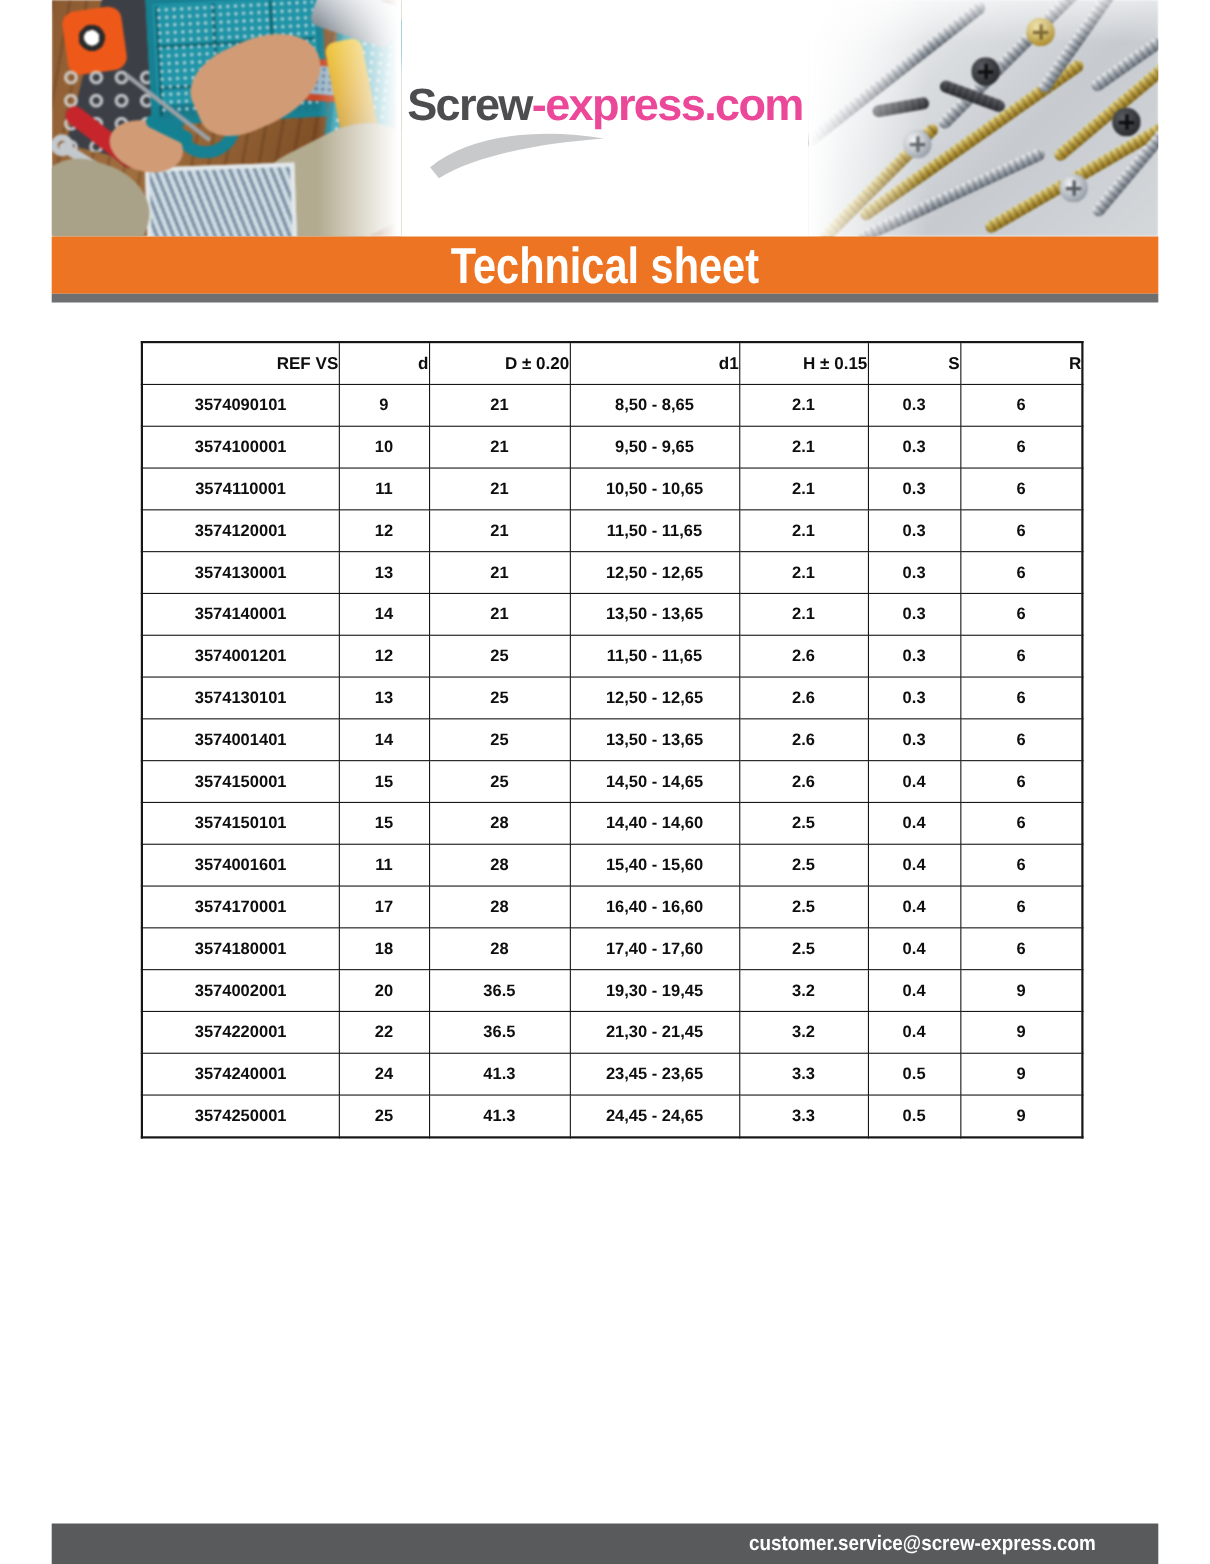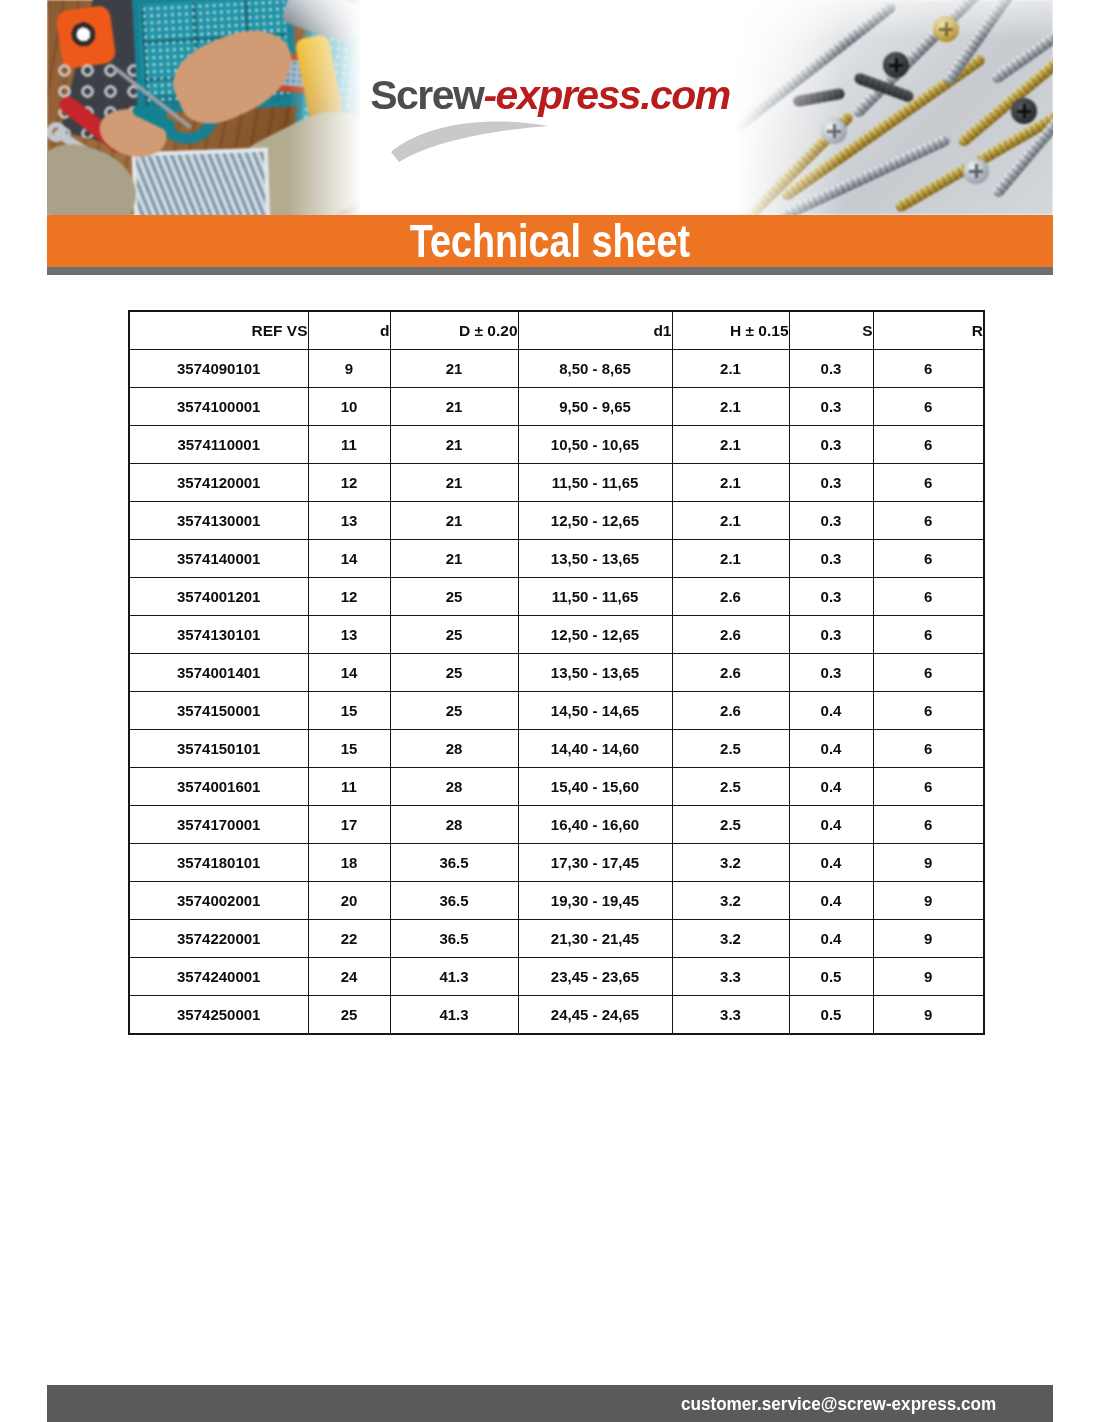--- a/index.html
+++ b/index.html
@@ -98,21 +98,21 @@
       radial-gradient(circle at 38% 35%, #ecdf9a, #b3953d 65%, #8a6f24); }
   #photo-right .fade { position:absolute; inset:0; pointer-events:none;
     background:linear-gradient(90deg, #ffffff 0%, rgba(255,255,255,.65) 10%, rgba(255,255,255,0) 34%),
                linear-gradient(180deg, rgba(255,255,255,.55) 0%, rgba(255,255,255,0) 18%); }
 
   
   #logo-block { position:absolute; left:365px; top:0; width:370px; height:215px; }
   .logo-text { position:absolute; left:0; right:0; top:72px; text-align:center;
     font-size:41px; font-weight:bold; letter-spacing:-1.5px; white-space:nowrap; }
   .logo-screw { color:#4d4d4f; }
-  .logo-express { color:#b91c1c; font-style:italic; }
+  .logo-express { color:#ec4899; }
   .logo-swoosh { position:absolute; left:22px; top:116px; }
 
   
   #banner { position:absolute; left:47px; top:215px; width:1006px; height:52px;
     background:#ed7423; display:flex; align-items:center; justify-content:center; }
   .banner-title { color:#ffffff; font-weight:bold; font-size:46px; line-height:1;
     transform:scaleX(.82); letter-spacing:0; }
   #banner-strip { position:absolute; left:47px; top:267px; width:1006px; height:8px; background:#6e6f71; }
 
   
@@ -327,27 +327,27 @@
       <tr>
         <td>3574170001</td>
         <td>17</td>
         <td>28</td>
         <td>16,40 - 16,60</td>
         <td>2.5</td>
         <td>0.4</td>
         <td>6</td>
       </tr>
       <tr>
-        <td>3574180101</td>
+        <td>3574180001</td>
         <td>18</td>
-        <td>36.5</td>
-        <td>17,30 - 17,45</td>
-        <td>3.2</td>
-        <td>0.4</td>
-        <td>9</td>
+        <td>28</td>
+        <td>17,40 - 17,60</td>
+        <td>2.5</td>
+        <td>0.4</td>
+        <td>6</td>
       </tr>
       <tr>
         <td>3574002001</td>
         <td>20</td>
         <td>36.5</td>
         <td>19,30 - 19,45</td>
         <td>3.2</td>
         <td>0.4</td>
         <td>9</td>
       </tr>

